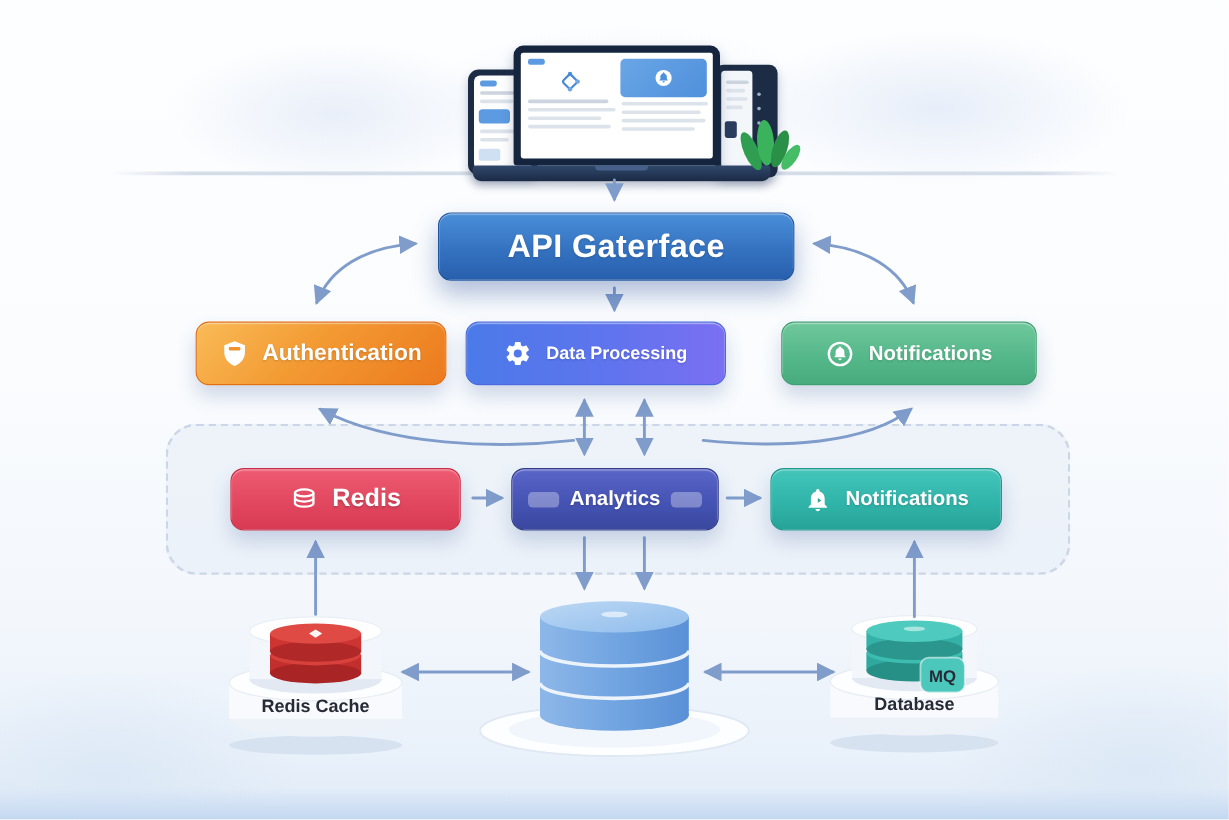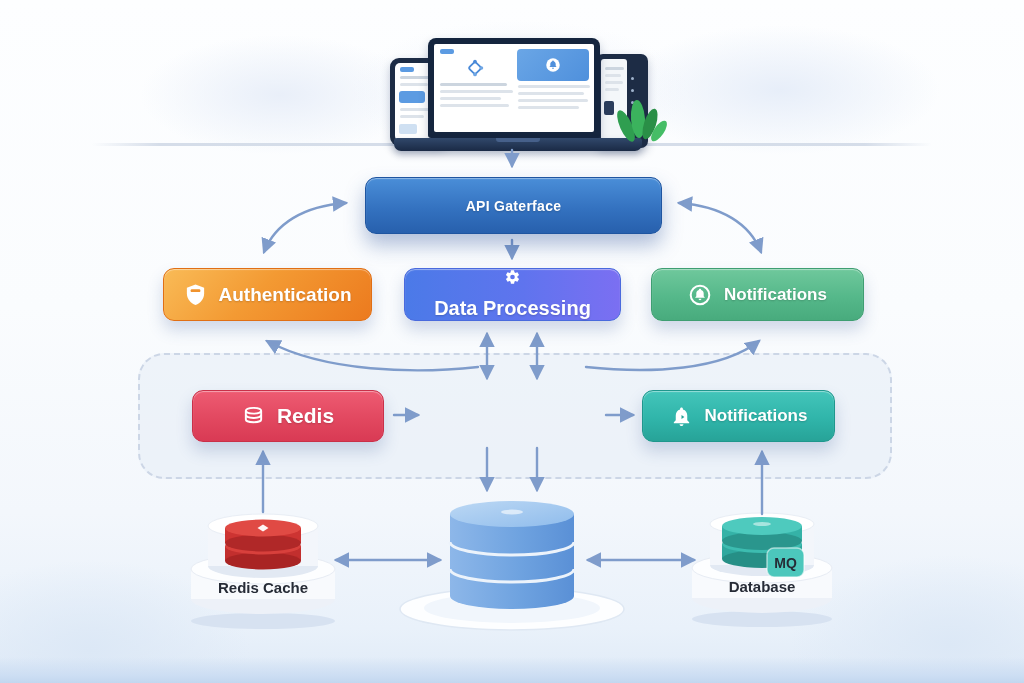--- a/index.html
+++ b/index.html
@@ -13,27 +13,27 @@
     background:linear-gradient(90deg,rgba(216,223,236,0),#d5dde9 8%,#d5dde9 92%,rgba(216,223,236,0));}
   .bottom-strip{position:absolute;left:0;bottom:0;width:1024px;height:26px;
     background:linear-gradient(180deg,rgba(205,222,243,0),#cddef3 70%,#c2d7ef 100%);}
 
   
   .node{position:absolute;display:flex;align-items:center;justify-content:center;gap:12px;
     color:#fff;font-weight:bold;border-radius:11px;
     box-shadow:0 9px 16px rgba(54,86,150,.22), inset 0 1px 1px rgba(255,255,255,.45);}
   .node .lbl{white-space:nowrap;text-shadow:0 1px 2px rgba(0,0,0,.18);}
   .node svg{display:block;}
-  .n-api{left:365px;top:177px;width:295px;height:55px;font-size:14px;letter-spacing:.3px;
+  .n-api{left:365px;top:177px;width:295px;height:55px;font-size:27px;letter-spacing:.3px;
     background:linear-gradient(180deg,#4a8ed8 0%,#3472c0 55%,#2760ad 100%);
     border:1px solid #1f55a0;box-shadow:0 11px 20px rgba(35,75,150,.35), inset 0 1px 1px rgba(255,255,255,.4);}
   .n-auth{left:163px;top:268px;width:207px;height:51px;font-size:19px;
     background:linear-gradient(135deg,#f9bb57 0%,#f39a33 45%,#ec7a1e 100%);border:1px solid #e06f15;}
-  .n-dp{left:404px;top:268px;width:215px;height:51px;font-size:20px;
-    background:linear-gradient(90deg,#4b7ae8 0%,#5f74ee 55%,#7b6ff2 100%);border:1px solid #4a6add;flex-direction:column;}
+  .n-dp{left:388px;top:268px;width:215px;height:51px;font-size:15px;
+    background:linear-gradient(90deg,#4b7ae8 0%,#5f74ee 55%,#7b6ff2 100%);border:1px solid #4a6add;}
   .n-ns{left:651px;top:268px;width:211px;height:51px;font-size:17px;
     background:linear-gradient(180deg,#6fc89c 0%,#55b88a 55%,#48ab7d 100%);border:1px solid #3f9e72;}
   .n-redis{left:192px;top:390px;width:190px;height:50px;font-size:21px;
     background:linear-gradient(180deg,#ee5b72 0%,#e24860 55%,#d93a54 100%);border:1px solid #c93049;}
   .n-analytics{left:426px;top:390px;width:171px;height:50px;font-size:17px;gap:9px;
     background:linear-gradient(180deg,#5a66c8 0%,#4553b4 55%,#3a489f 100%);border:1px solid #333f8e;}
   .n-nq{left:642px;top:390px;width:191px;height:50px;font-size:17px;
     background:linear-gradient(180deg,#43c5ba 0%,#30b5aa 55%,#27a398 100%);border:1px solid #1f978d;}
   .ghost-chip{width:26px;height:13px;border-radius:4px;background:rgba(255,255,255,.32);}
 
@@ -272,20 +272,25 @@
     <svg width="23" height="23" viewBox="0 0 24 24">
       <g stroke="#ffffff" fill="none" stroke-width="2">
         <ellipse cx="12" cy="6" rx="8" ry="3"></ellipse>
         <path d="M4 6v9c0 1.7 3.6 3 8 3s8-1.3 8-3V6"></path>
         <path d="M4 10.5c0 1.7 3.6 3 8 3s8-1.3 8-3"></path>
       </g>
     </svg>
     <span class="lbl">Redis</span>
   </div>
 
+  <div class="node n-analytics">
+    <span class="ghost-chip"></span>
+    <span class="lbl">Analytics</span>
+    <span class="ghost-chip"></span>
+  </div>
 
   <div class="node n-nq">
     <svg width="23" height="23" viewBox="0 0 24 24">
       <path fill="#ffffff" d="M12 22c1.1 0 2-.9 2-2h-4c0 1.1.9 2 2 2zm6-6v-5c0-3.07-1.63-5.64-4.5-6.32V4c0-.83-.67-1.5-1.5-1.5S10.5 3.17 10.5 4v.68C7.64 5.36 6 7.92 6 11v5l-2 2v1h16v-1l-2-2z"></path>
       <path d="M12 10.5 l3 2 -3 2 z" fill="#27a398"></path>
     </svg>
     <span class="lbl">Notifications</span>
   </div>
 
   <div class="bottom-strip"></div>

